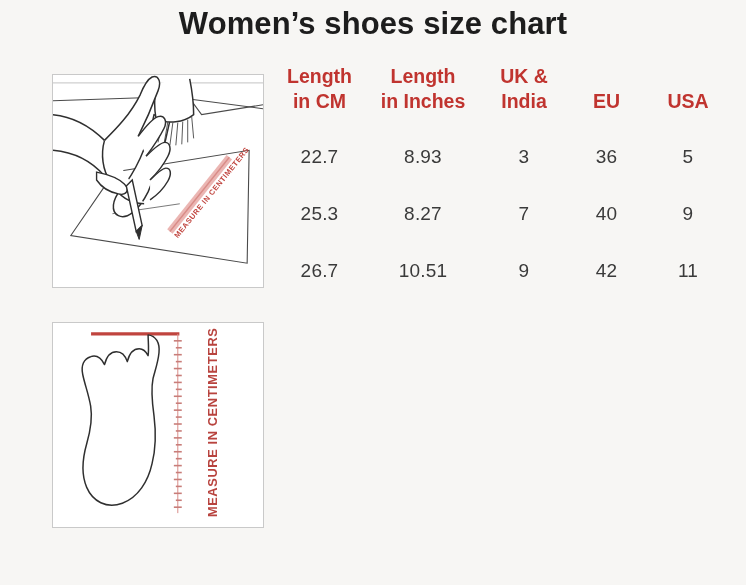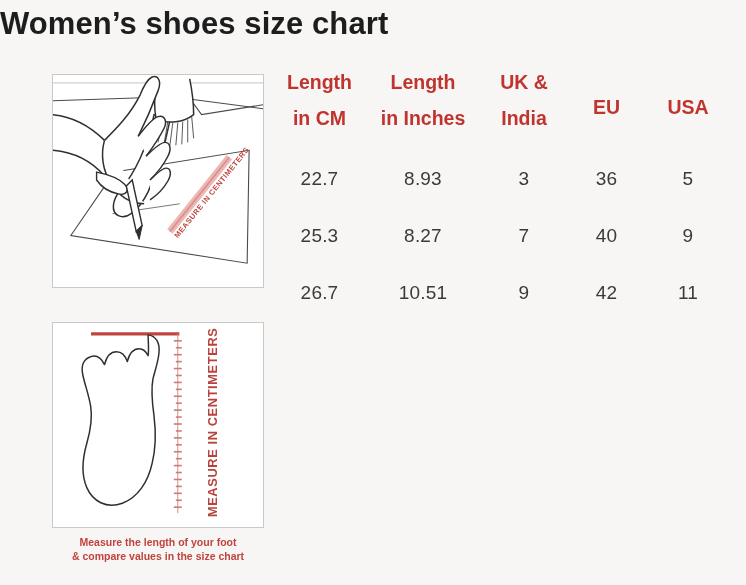--- a/index.html
+++ b/index.html
@@ -20,21 +20,21 @@
     width: 746px;
     height: 585px;
   }
 
   
   #title {
     position: absolute;
     left: 0;
     top: 6px;
     width: 746px;
-    text-align: left;
+    text-align: center;
     font-size: 31px;
     font-weight: 600;
     letter-spacing: 0.1px;
     color: #1d1d1d;
   }
 
   
   #illustrations {
     position: absolute;
     left: 52px;
@@ -80,21 +80,21 @@
     position: absolute;
     left: 272px;
     top: 64px;
     width: 460px;
     border-collapse: collapse;
   }
   #size-table th {
     font-size: 19.5px;
     font-weight: 600;
     color: #c0342f;
-    line-height: 36px;
+    line-height: 25px;
     padding: 0 0 14px 0;
     vertical-align: top;
   }
   #size-table td {
     font-size: 19px;
     font-weight: 400;
     color: #3a3a3a;
     text-align: center;
     height: 55px;
     vertical-align: middle;
@@ -224,24 +224,20 @@
                  C54 34 58 29 64 29
                  C69 29 73 33 75 39
                  C77 31 81 26 87 26
                  C91 26 94 29 96 33
                  C97 26 96 18 96 12 Z" fill="#ffffff" stroke="#2f2f2f" stroke-width="1.5" stroke-linejoin="round"></path>
 
         <text x="166" y="196" transform="rotate(-90 166 196)" font-family="Liberation Sans, sans-serif" font-size="13" font-weight="700" letter-spacing="0.6" fill="#b8433e">MEASURE IN CENTIMETERS</text>
       </svg>
     </div>
 
-    <div id="caption">
-      <div>Measure the length of your foot</div>
-      <div>&amp; compare values in the size chart</div>
-    </div>
   </div>
 
   <table id="size-table">
     <colgroup>
       <col class="col-cm">
         <col class="col-in">
         <col class="col-uk">
       <col class="col-eu">
         <col class="col-usa">
     </colgroup>

